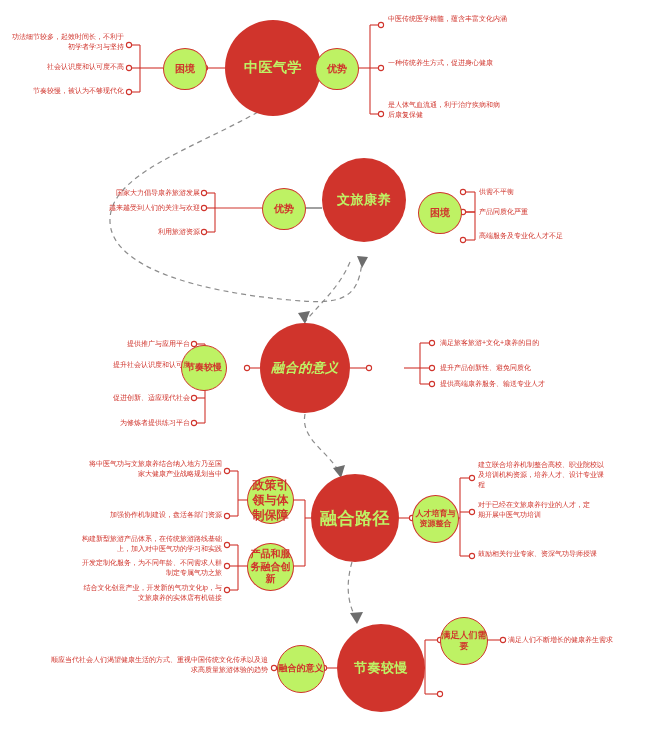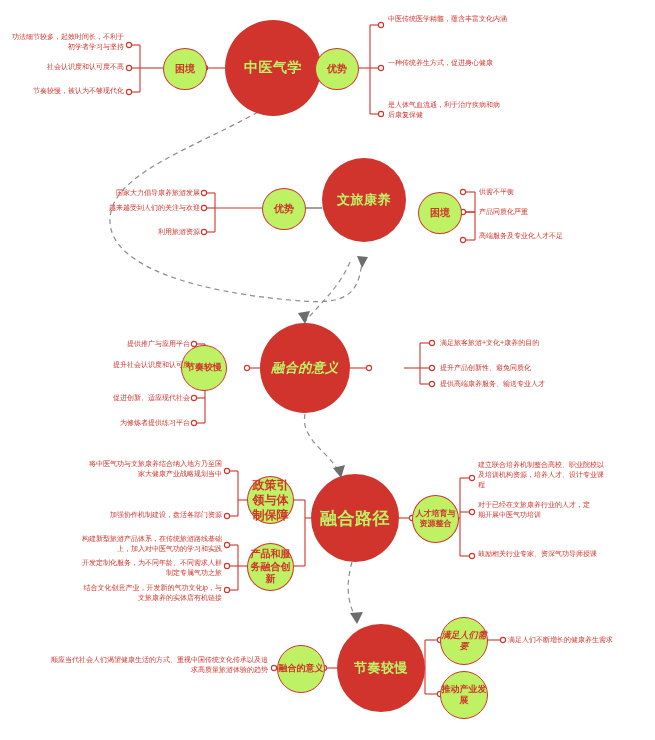--- a/index.html
+++ b/index.html
@@ -245,22 +245,19 @@
 
   <div class="main-node" style="left:337px;top:624px;width:88px;height:88px;font-size:13px;">
     <span>节奏较慢</span>
   </div>
 
   <div class="sub-node" style="left:277px;top:645px;width:46px;height:46px;font-size:9px;">
     <span>融合的意义</span>
   </div>
   <div class="leaf left" style="left:46px;top:655px;width:222px;font-size:7px;">顺应当代社会人们渴望健康生活的方式、重视中国传统文化传承以及追求高质量旅游体验的趋势</div>
 
-  <div class="sub-node" style="left:440px;top:617px;width:46px;height:46px;font-size:9px;font-style:italic;">
+  <div class="sub-node" style="left:440px;top:617px;width:46px;height:46px;font-size:9px;">
     <span>满足人们需要</span>
   </div>
   <div class="leaf right" style="left:508px;top:635px;width:146px;font-size:7px;">满足人们不断增长的健康养生需求</div>
 
-  <div class="sub-node" style="left:440px;top:671px;width:46px;height:46px;font-size:9px;">
-    <span>推动产业发展</span>
-  </div>
 
 </div>
 
 </body></html>

